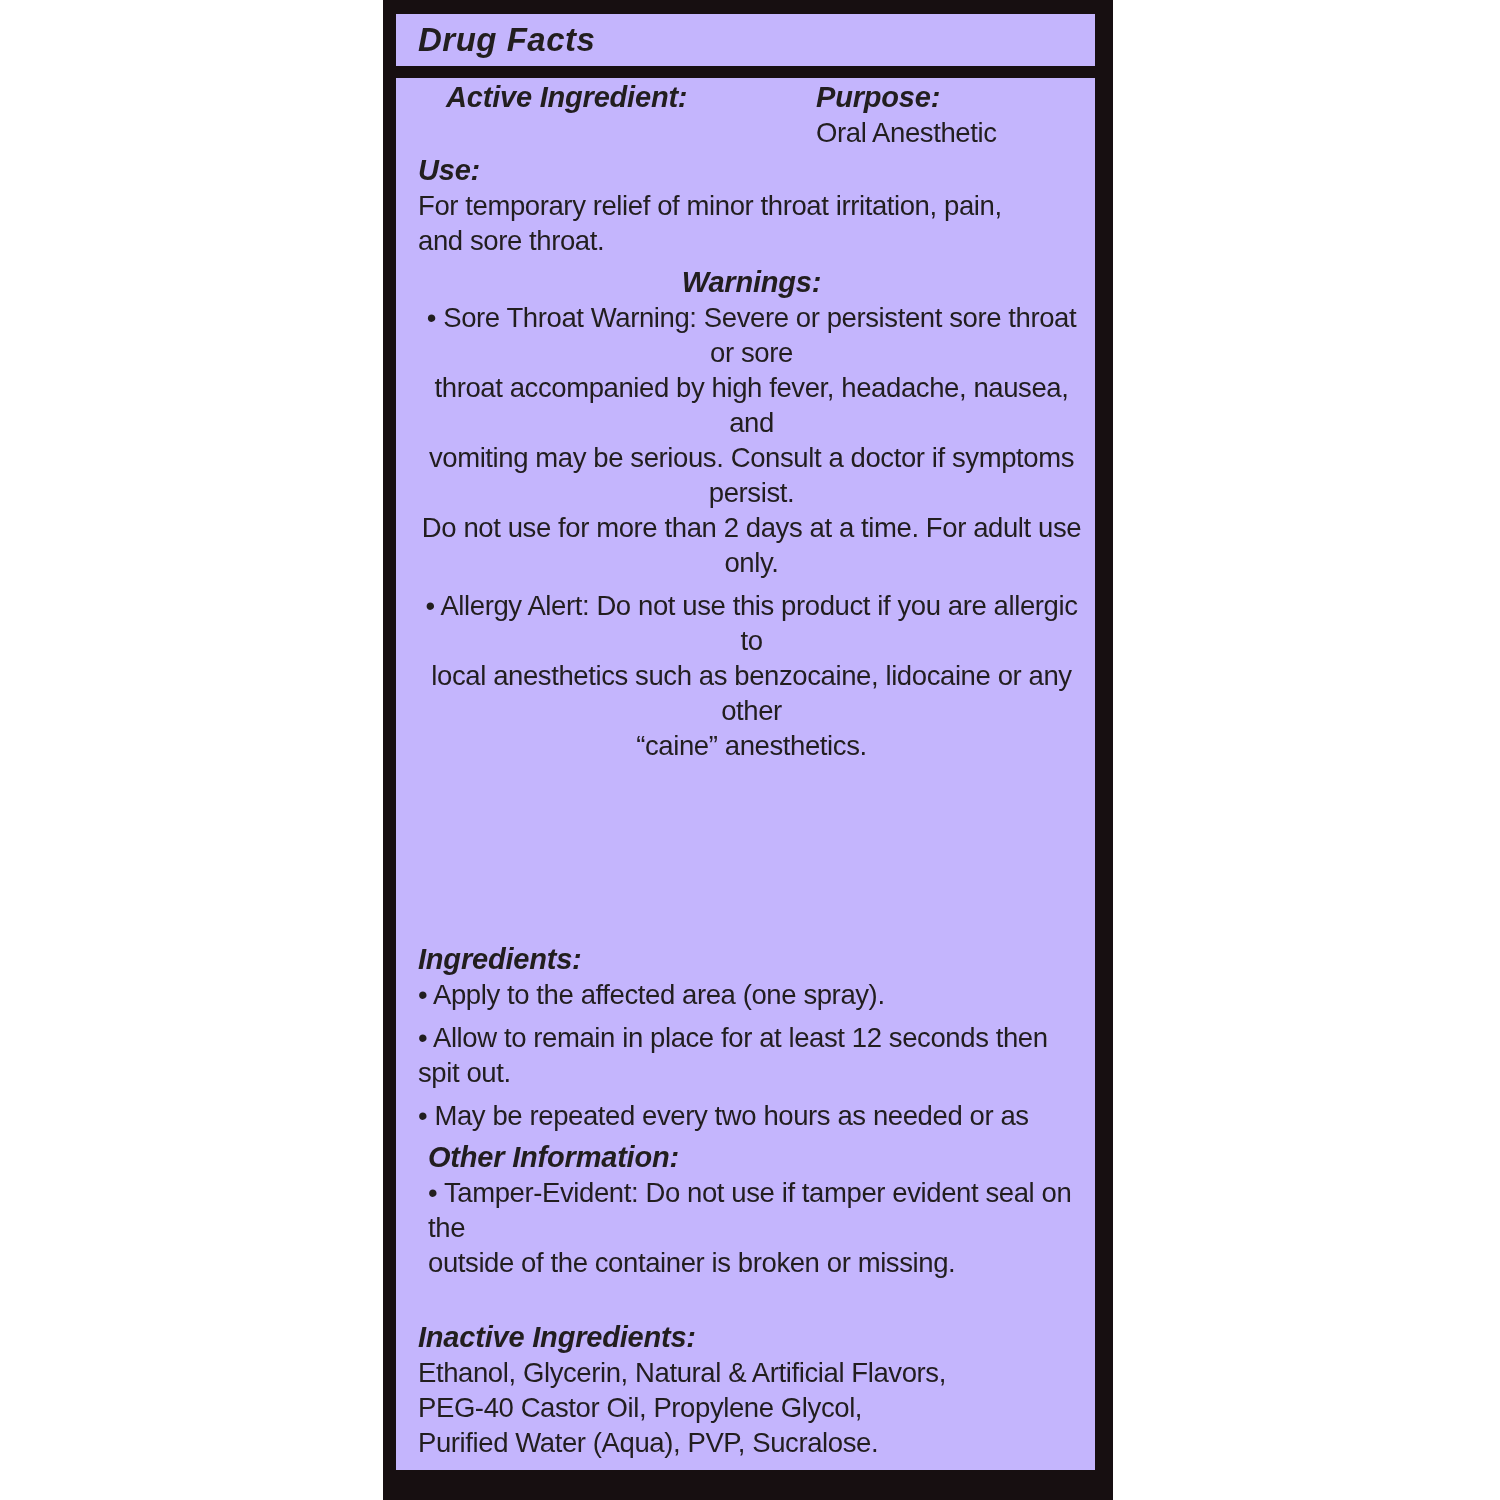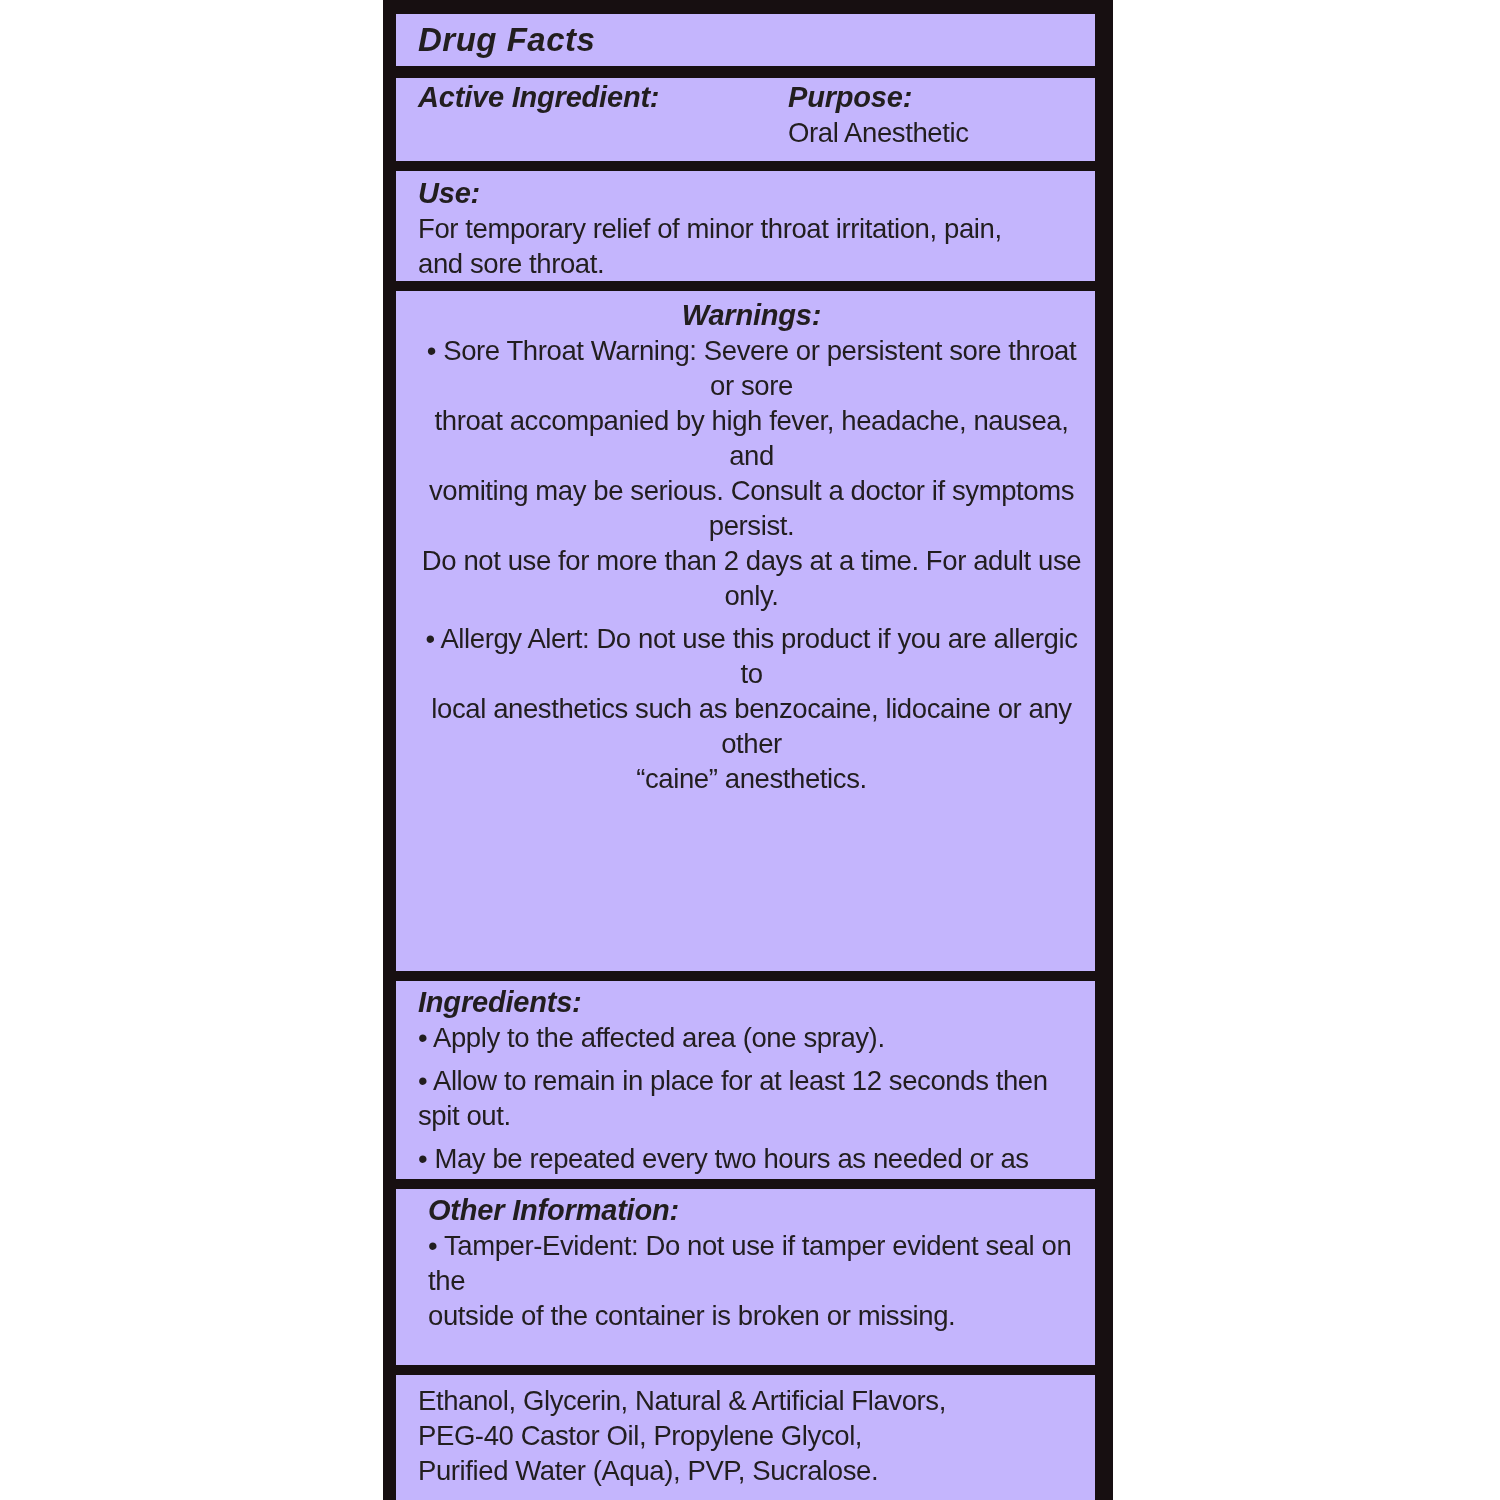--- a/index.html
+++ b/index.html
@@ -23,33 +23,33 @@
     display: flex;
     flex-direction: column;
   }
   .section {
     background: #c4b5fd;
     box-sizing: border-box;
     overflow: hidden;
     flex: 0 0 auto;
   }
   .gap12 { margin-top: 12px; }
-  .gap10 { margin-top: 10px; }
+  .gap10 { }
 
   .title-box { height: 52px; }
   .title-text {
     font-size: 33px;
     font-weight: bold;
     font-style: italic;
     line-height: 52px;
     padding-left: 22px;
     letter-spacing: 0.5px;
   }
 
-  .active-box { height: 83px; padding-top: 2px; }
+  .active-box { height: 70px; padding-top: 2px; padding-left: 28px; }
   .ai-row { position: relative; padding-left: 22px; line-height: 34px; }
   .col2 { position: absolute; left: 392px; top: 0; }
 
   .heading {
     font-size: 29px;
     font-weight: bold;
     font-style: italic;
     line-height: 35px;
     letter-spacing: -0.2px;
   }
@@ -116,18 +116,19 @@
   </div>
 
   <div class="section other-box gap10">
     <div class="heading">Other Information:</div>
     <div class="body-text bullet tight">• Tamper-Evident: Do not use if tamper evident seal on the
 outside of the container is broken or missing.</div>
 
   </div>
 
   <div class="section inactive-box gap10">
+    <div class="heading">Inactive Ingredients:</div>
     <div class="body-text">Ethanol, Glycerin, Natural &amp; Artificial Flavors,
 PEG-40 Castor Oil,  Propylene Glycol,
 Purified Water (Aqua), PVP, Sucralose.</div>
   </div>
 
 </div>
 
 </body></html>

